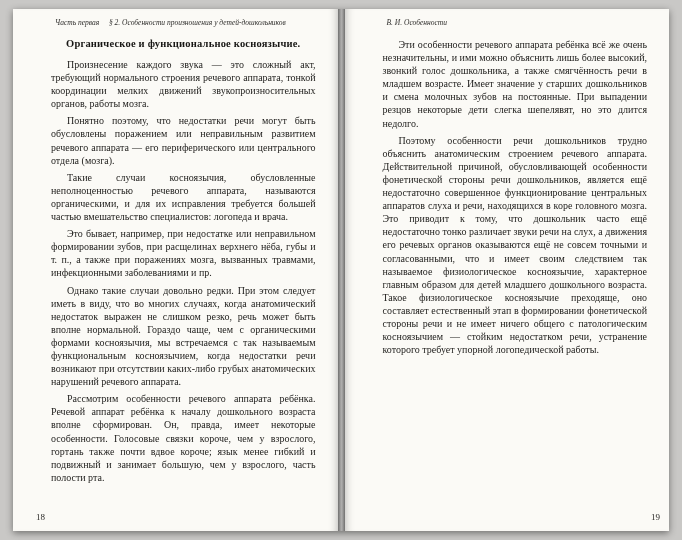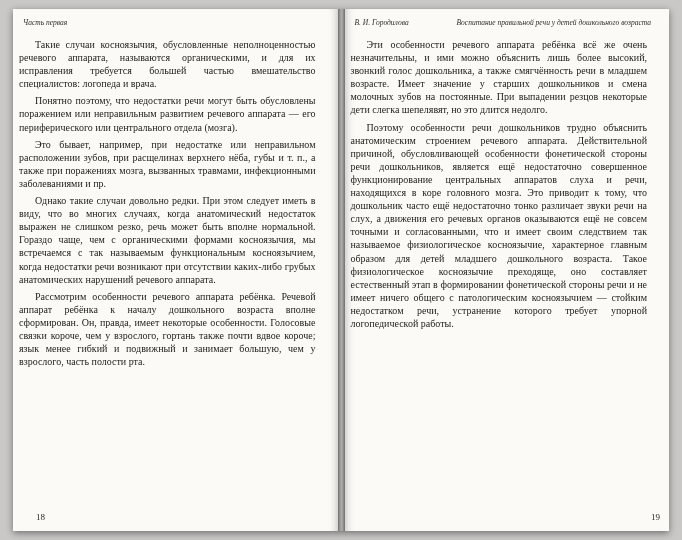--- a/index.html
+++ b/index.html
@@ -22,21 +22,21 @@
     right: 13px;
     bottom: 9px;
     display: flex;
     box-shadow: 0 2px 7px rgba(0,0,0,0.45);
   }
   .page {
     flex: 1 1 0;
     background: #fbfaf6;
     position: relative;
     box-sizing: border-box;
-    padding: 9px 18px 26px 2px;
+    padding: 9px 18px 26px 34px;
     overflow: hidden;
   }
   .page-left-side  { box-shadow: inset -8px 0 10px -8px rgba(0,0,0,0.30); }
   .page-right-side { box-shadow: inset  8px 0 10px -8px rgba(0,0,0,0.30); }
   .spine {
     width: 7px;
     background: linear-gradient(to right,
       rgba(40,40,40,0.55), rgba(120,120,120,0.35) 45%,
       rgba(120,120,120,0.35) 55%, rgba(40,40,40,0.55));
   }
@@ -79,37 +79,39 @@
 </style>
 </head>
 <body>
 
 <div class="canvas">
   <div class="spread">
 
     <div class="page page-left-side">
       <div class="running-head">
         <span class="rh-left">Часть первая</span>
+        <span class="rh-center">§ 2. Особенности произношения у детей-дошкольников</span>
       </div>
+      <h2 class="section-title">Органическое и функциональное косноязычие.</h2>
       <div class="text-block">
+          <p class="para">Произнесение каждого звука — это сложный акт, требующий нормального строения речевого аппарата, тонкой координации мелких движений звукопроизносительных органов, работы мозга.</p>
+          <p class="para">Понятно поэтому, что недостатки речи могут быть обусловлены поражением или неправильным развитием речевого аппарата — его периферического или центрального отдела (мозга).</p>
           <p class="para">Такие случаи косноязычия, обусловленные неполноценностью речевого аппарата, называются органическими, и для их исправления требуется большей частью вмешательство специалистов: логопеда и врача.</p>
-          <p class="para">Понятно поэтому, что недостатки речи могут быть обусловлены поражением или неправильным развитием речевого аппарата — его периферического или центрального отдела (мозга).</p>
-          <p class="para">Это бывает, например, при недостатке или неправильном расположении зубов, при расщелинах верхнего нёба, губы и т. п., а также при поражениях мозга, вызванных травмами, инфекционными заболеваниями и пр.</p>
+          <p class="para">Это бывает, например, при недостатке или неправильном формировании зубов, при расщелинах верхнего нёба, губы и т. п., а также при поражениях мозга, вызванных травмами, инфекционными заболеваниями и пр.</p>
           <p class="para">Однако такие случаи довольно редки. При этом следует иметь в виду, что во многих случаях, когда анатомический недостаток выражен не слишком резко, речь может быть вполне нормальной. Гораздо чаще, чем с органическими формами косноязычия, мы встречаемся с так называемым функциональным косноязычием, когда недостатки речи возникают при отсутствии каких-либо грубых анатомических нарушений речевого аппарата.</p>
           <p class="para">Рассмотрим особенности речевого аппарата ребёнка. Речевой аппарат ребёнка к началу дошкольного возраста вполне сформирован. Он, правда, имеет некоторые особенности. Голосовые связки короче, чем у взрослого, гортань также почти вдвое короче; язык менее гибкий и подвижный и занимает большую, чем у взрослого, часть полости рта.</p>
         </div>
       <div class="page-number pn-left">18</div>
     </div>
 
     <div class="spine"></div>
 
     <div class="page page-right-side">
       <div class="running-head">
-        <span class="rh-left">В. И. Городилова</span>
-        <span class="rh-right">Воспитание правильной речи у детей дошкольного возраста</span>
+        <span class="rh-left">В. И. Особенности</span>
       </div>
       <div class="text-block">
           <p class="para">Эти особенности речевого аппарата ребёнка всё же очень незначительны, и ими можно объяснить лишь более высокий, звонкий голос дошкольника, а также смягчённость речи в младшем возрасте. Имеет значение у старших дошкольников и смена молочных зубов на постоянные. При выпадении резцов некоторые дети слегка шепелявят, но это длится недолго.</p>
           <p class="para">Поэтому особенности речи дошкольников трудно объяснить анатомическим строением речевого аппарата. Действительной причиной, обусловливающей особенности фонетической стороны речи дошкольников, является ещё недостаточно совершенное функционирование центральных аппаратов слуха и речи, находящихся в коре головного мозга. Это приводит к тому, что дошкольник часто ещё недостаточно тонко различает звуки речи на слух, а движения его речевых органов оказываются ещё не совсем точными и согласованными, что и имеет своим следствием так называемое физиологическое косноязычие, характерное главным образом для детей младшего дошкольного возраста. Такое физиологическое косноязычие преходяще, оно составляет естественный этап в формировании фонетической стороны речи и не имеет ничего общего с патологическим косноязычием — стойким недостатком речи, устранение которого требует упорной логопедической работы.</p>
         </div>
       <div class="page-number pn-right">19</div>
     </div>
 
   </div>
 </div>

